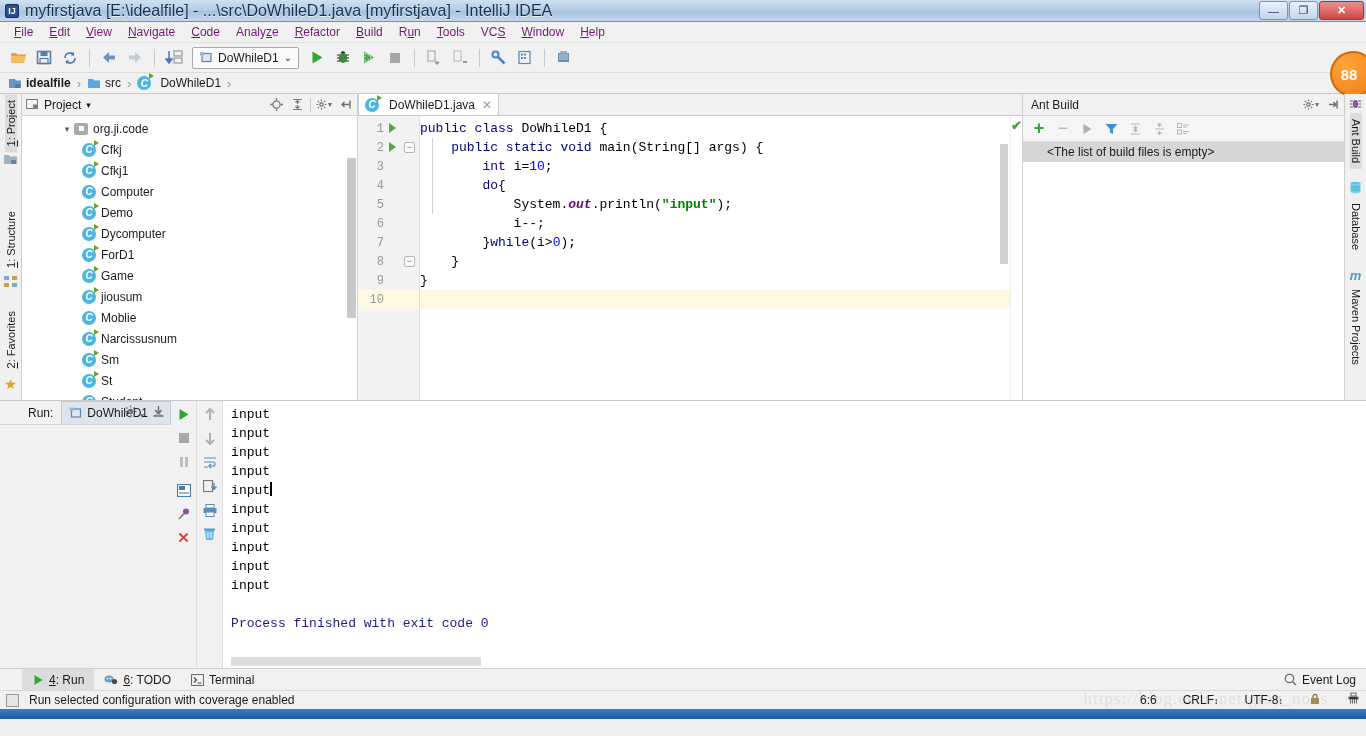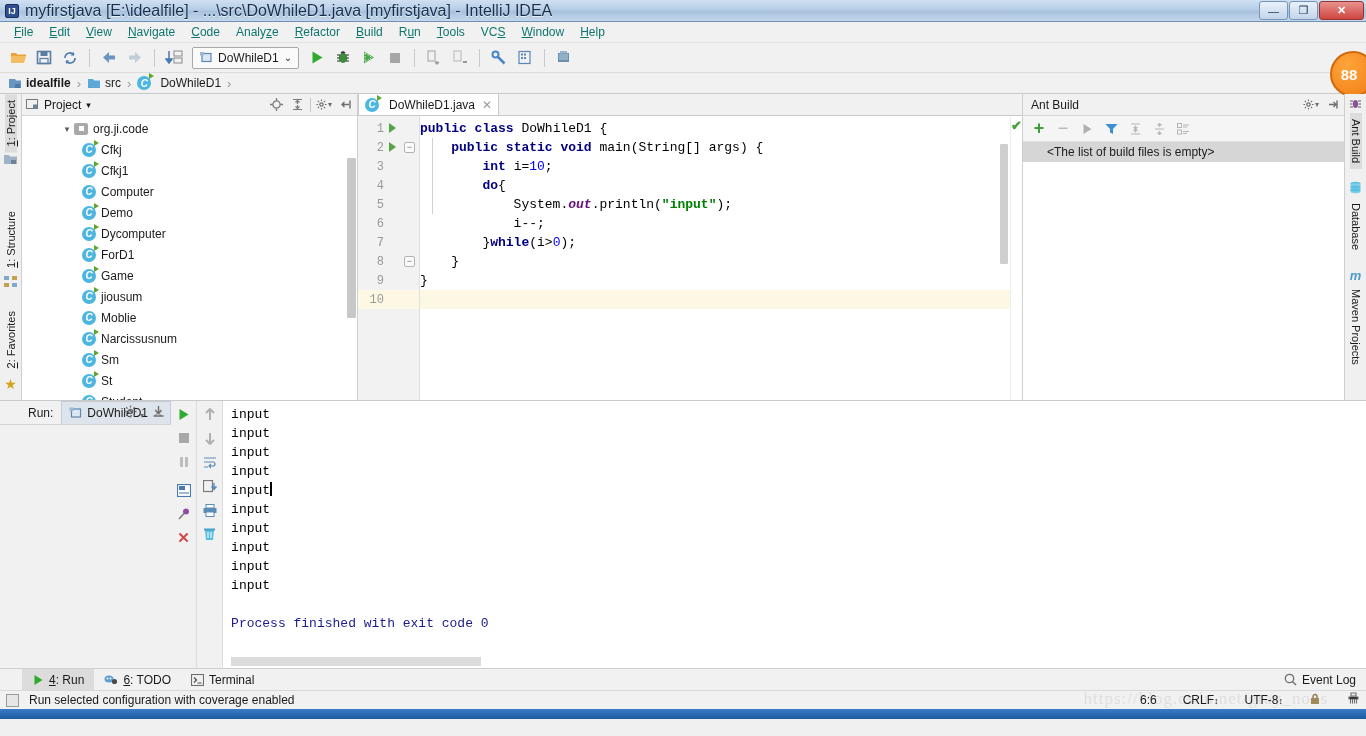--- a/index.html
+++ b/index.html
@@ -32,21 +32,21 @@
     display:flex;align-items:center;justify-content:center;
     font-size:11px;color:#203a57;
   }
   .winbtn.close{ width:45px;background:linear-gradient(to bottom,#e8938e,#cf4540);border-color:#9b3330;color:#fff;font-weight:bold; }
 
   
   #menubar{
     height:21px;background:#f1f1f1;display:flex;align-items:center;
     padding-left:6px;border-bottom:1px solid #e2e2e2;
   }
-  #menubar .mi{ padding:2px 8px;font-size:12px;color:#0f766e; }
+  #menubar .mi{ padding:2px 8px;font-size:12px;color:#701a75; }
   #menubar .mi u{ text-decoration:underline; }
 
   
   #toolbar{
     height:30px;background:#f1f1f1;display:flex;align-items:center;
     padding-left:6px;gap:2px;border-bottom:1px solid #dcdcdc;position:relative;
   }
   .tbtn{ width:24px;height:24px;display:flex;align-items:center;justify-content:center; }
   .tsep{ width:1px;height:18px;background:#c8c8c8;margin:0 5px; }
   .runcfg{
@@ -134,21 +134,21 @@
   }
   .gline{ height:19px;display:flex;align-items:center;justify-content:flex-start;position:relative; }
   .gnum{ width:26px;text-align:right;color:#999;font-size:12px;font-family:"Liberation Mono",monospace; }
   .grun{ width:16px;text-align:center; }
   .grun .tri{ display:inline-block;width:0;height:0;border-left:7px solid #59a344;border-top:5px solid transparent;border-bottom:5px solid transparent; }
   .gfold{ position:absolute;left:46px;width:11px;height:11px;border:1px solid #b4b4b4;border-radius:2px;background:#fafafa;color:#777;font-size:9px;line-height:9px;text-align:center; }
   .gline.cur{ background:#fdf8e3; }
   #codearea{ flex:1;padding-top:3px;position:relative;overflow:hidden; }
   .cline{ height:19px;line-height:19px;font-family:"Liberation Mono","DejaVu Sans Mono",monospace;font-size:13px;white-space:pre;color:#000; }
   .cline.cur{ background:#fdf8e3; }
-  .kw{ color:#000080;font-weight:bold;margin-top:21px; }
+  .kw{ color:#000080;font-weight:normal;margin-top:21px; }
   .str{ color:#008000;font-weight:bold; }
   .num{ color:#0000ff; }
   .fld{ color:#660e7a;font-style:italic;font-weight:bold; }
   #markerbar{ width:12px;background:#fff;border-left:1px solid #eee;position:relative;flex-shrink:0; }
   .okcheck{ position:absolute;top:2px;left:0;color:#4a9e3f;font-size:13px;font-weight:bold; }
   #escroll{ position:absolute;right:14px;top:28px;width:8px;height:120px;background:#cfcfcf;border-radius:1px; }
   .foldline{ position:absolute;left:12px;top:22px;width:1px;height:76px;background:#d0d0d0; }
 
   
   #antpanel{ width:322px;background:#fff;border-left:1px solid #cfcfcf;display:flex;flex-direction:column; }

